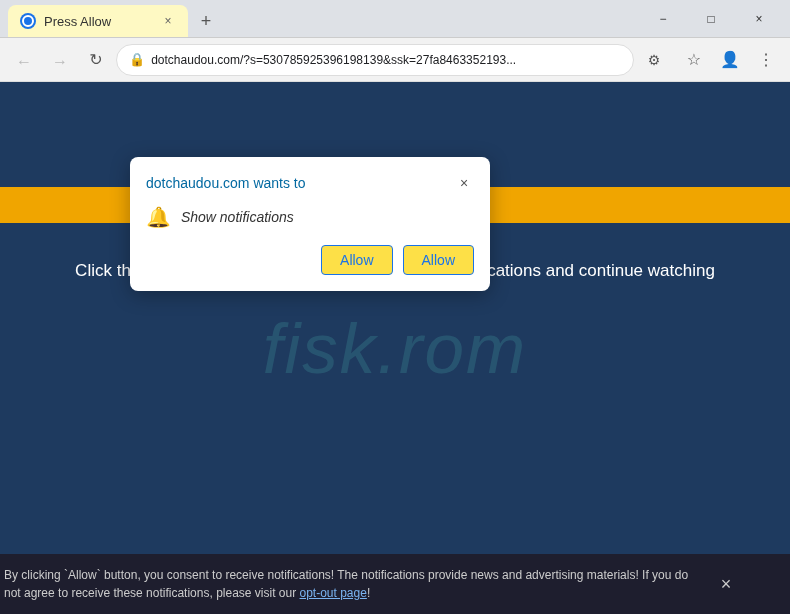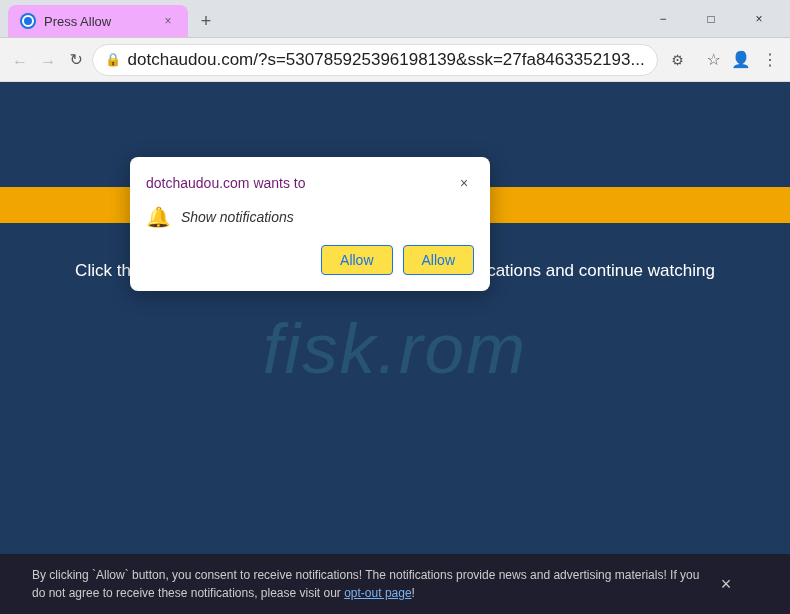--- a/index.html
+++ b/index.html
@@ -9,21 +9,21 @@
     .browser-window { width: 790px; height: 614px; display: flex; flex-direction: column; }
     .tab-bar {
       background: #dee1e6;
       height: 38px;
       display: flex;
       align-items: flex-end;
       padding: 0 8px;
       border-bottom: 1px solid #ccc;
     }
     .tab {
-      background: #f0abfc;
+      background: #fef9c3;
       height: 32px;
       display: flex;
       align-items: center;
       padding: 0 12px;
       border-radius: 8px 8px 0 0;
       font-size: 13px;
       color: #333;
       min-width: 180px;
       gap: 8px;
       position: relative;
@@ -101,21 +101,21 @@
       padding: 0 12px;
       gap: 6px;
       font-size: 13px;
       color: #333;
     }
     .address-text {
       flex: 1;
       overflow: hidden;
       text-overflow: ellipsis;
       white-space: nowrap;
-      font-size: 17px;
+      font-size: 12px;
       color: #202124;
     }
     .star-icon, .profile-icon, .menu-icon {
       width: 32px; height: 32px;
       display: flex; align-items: center; justify-content: center;
       border-radius: 50%;
       color: #555;
       font-size: 16px;
       cursor: pointer;
     }
@@ -200,21 +200,21 @@
       z-index: 100;
     }
     .popup-header {
       display: flex;
       align-items: center;
       justify-content: space-between;
       margin-bottom: 12px;
     }
     .popup-title {
       font-size: 14px;
-      color: #701a75;
+      color: #0369a1;
     }
     .popup-close {
       width: 20px; height: 20px;
       display: flex; align-items: center; justify-content: center;
       color: #555;
       font-size: 14px;
       cursor: pointer;
       border-radius: 50%;
     }
     .popup-notification-row {
@@ -248,21 +248,21 @@
       font-weight: 500;
     }
 
     
     .bottom-banner {
       position: absolute;
       bottom: 0;
       left: 0;
       right: 0;
       background: #1e1e2e;
-      padding: 12px 50px 12px 32px;
+      padding: 12px 50px 12px 4px;
       color: #ccc;
       font-size: 12px;
       line-height: 1.5;
       display: flex;
       align-items: center;
       justify-content: space-between;
     }
     .bottom-banner-text { flex: 1; }
     .bottom-banner-text a { color: #7ab3f0; text-decoration: underline; }
     .banner-close {

